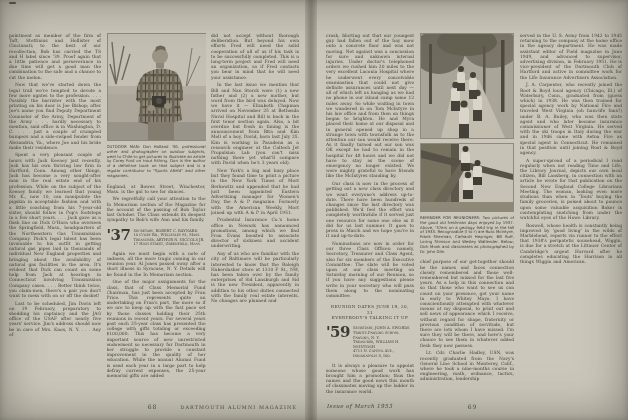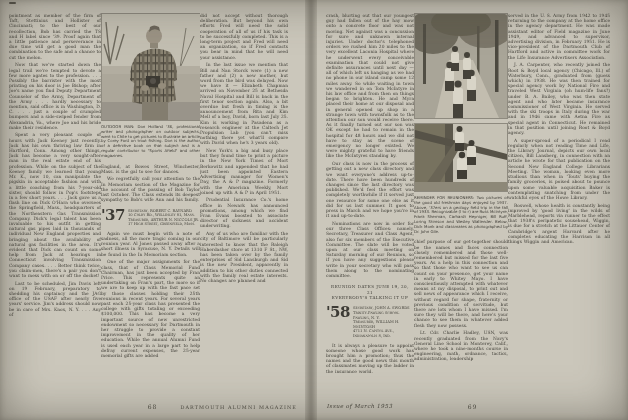--- a/index.html
+++ b/index.html
@@ -18,23 +18,24 @@
   .page-right{width:311px;}
   .gutter{
     width:12px;height:420px;
     background:linear-gradient(90deg,#b4b0a4 0%,#8f8b80 45%,#9b978c 50%,#8f8b80 55%,#b4b0a4 100%);
   }
   .vignette{
     position:absolute;inset:0;pointer-events:none;
     box-shadow:inset 0 0 46px rgba(70,66,56,.55), inset 0 0 6px rgba(70,66,56,.35);
   }
   .cols{
-    display:flex;justify-content:flex-start;
+    display:flex;justify-content:space-between;
     box-sizing:border-box;height:398px;
     padding:13px 6px 0 9px;
+    margin-top:20px;
   }
   .col{overflow:hidden;height:382px;}
   .col-l1{width:92px;} .col-l2{width:99px;} .col-l3{width:88px;}
   .col-r1{width:88px;} .col-r2{width:94px;} .col-r3{width:102px;}
   .body-text{
     margin:0 0 2.5px 0;
     font-size:4.4px;line-height:5.2px;
     text-align:justify;text-indent:6px;
     color:#45433c;word-spacing:.4px;
     -webkit-hyphens:auto;hyphens:auto;
@@ -171,21 +172,21 @@
   <section class="page page-right">
     <div class="cols">
 
       <div class="col col-r1">
         <p class="body-text noindent">crash, blurting out that our youngest guy had fallen out of the hay mow onto a concrete floor and was not moving. Net against was a concussion for sure and unknown internal injuries. Under doctor's telephoned orders we rushed him 20 miles to the very excellent Laconia Hospital where he underwent every conceivable examination that could not give definite assurances until next day — all of which left us hanging as we had no phone in our island camp some 12 miles away. So while waiting in town we wandered in on Tom McIntyre in his law office and from then on things began to brighten. He and Myra placed their home at our disposal and in general opened up shop in a strange town with townsfolk as to the attention our son would receive there. As it finally turned out our son was OK except he had to remain in the hospital for 48 hours and we did not have to stay as the scene of emergency no longer existed. We were mighty grateful to have friends like the McIntyres standing by.</p>
         <p class="body-text">Our class is now in the process of getting out a new class directory and we want everyone's address up-to-date. There have been hundreds of changes since the last directory was published. We'd feel the effort was completely worthwhile if it served just one resource for some one else as it did for us last summer. It goes to press in March and we hope you're in it and up-to-date.</p>
         <p class="body-text">Nominations are now in order for our three Class Offices: namely, Secretary, Treasurer and Class Agent, also for six members of the Executive Committee. The slate will be voted upon at our class meeting on Saturday morning of our Reunion, so if you have any suggestions please write in your secretary who will pass them along to the nominating committee.</p>
         <div class="reunion-block pre">REUNION DATES JUNE 19, 20, 21
 EVERYBODY'S TALKING IT UP</div>
         <div class="class-heading">
-          <span class="class-year">'58</span>
+          <span class="class-year">'59</span>
           <span class="class-officers pre">Secretary, JOHN A. SWORDS
 Trinity-Pawling School
 Pawling, N. Y.
 Treasurer, WILLIAM H. McINTOSH
 4711 N. Capitol Ave., Indianapolis 8, Ind.</span>
         </div>
         <p class="body-text">It is always a pleasure to appoint someone whose good work has brought him a promotion; thus the names and the good news this month of classmates moving up the ladder in the insurance world.</p>
       </div>
 
       <div class="col col-r2">

